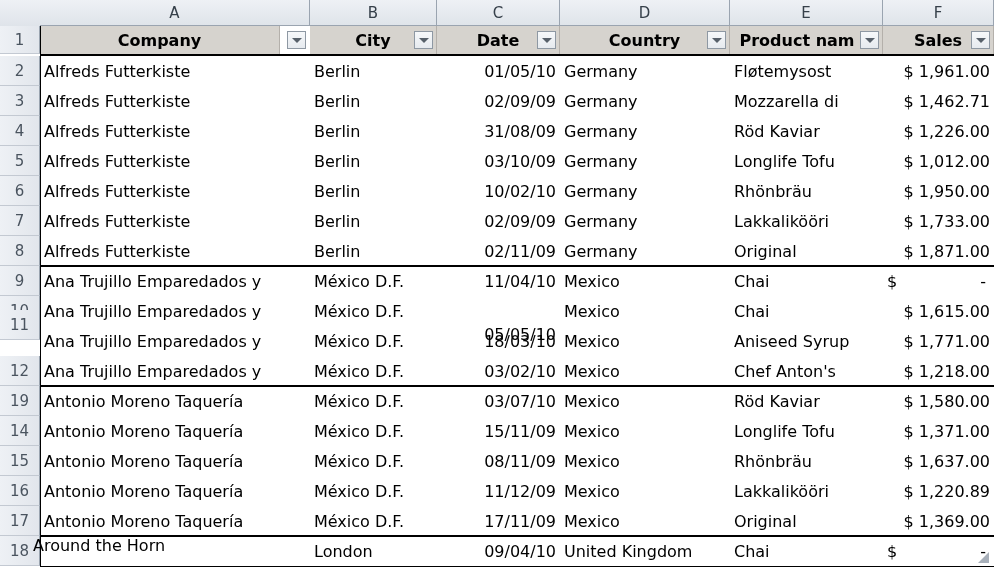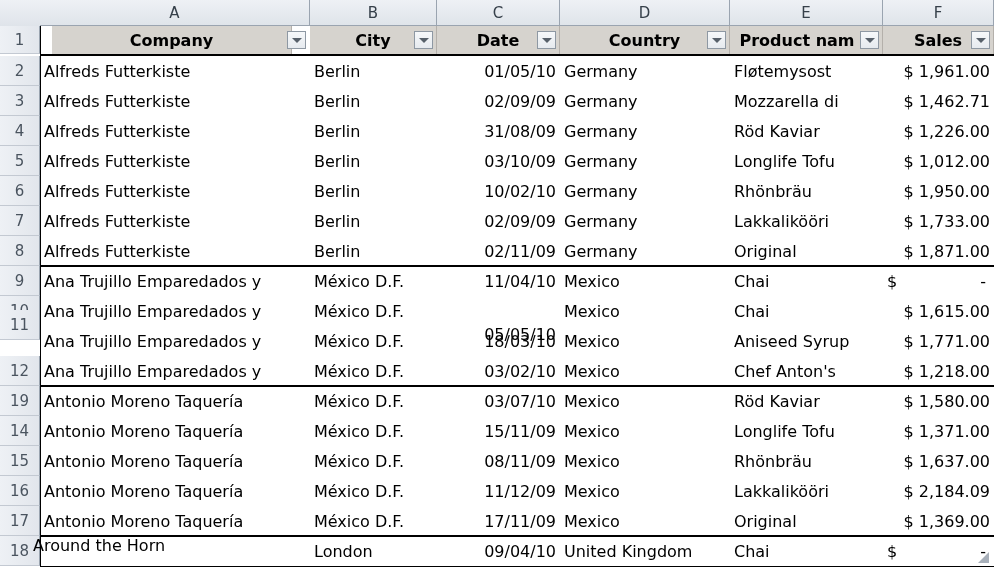--- a/index.html
+++ b/index.html
@@ -94,21 +94,21 @@
   </div>
 
   <div id="generated">
       <div class="cell colhead" style="left: 40px; width: 270px;">A</div>
       <div class="cell colhead" style="left: 310px; width: 127px;">B</div>
       <div class="cell colhead" style="left: 437px; width: 123px;">C</div>
       <div class="cell colhead" style="left: 560px; width: 170px;">D</div>
       <div class="cell colhead" style="left: 730px; width: 153px;">E</div>
       <div class="cell colhead" style="left: 883px; width: 111px;">F</div>
       <div class="cell rowhead" style="top: 26px; height: 28px;">1</div>
-      <div class="cell fhead" style="left: 52px; top: 26px; width: 240px; height: 28px;">
+      <div class="cell fhead" style="left: 40px; top: 26px; width: 240px; height: 28px;">
         <span class="lbl">Company</span>
       </div>
       <div class="fbtn" style="left: 287px; top: 31px;">
         <i></i>
       </div>
       <div class="cell fhead" style="left: 310px; top: 26px; width: 127px; height: 28px;">
         <span class="lbl">City</span>
       </div>
       <div class="fbtn" style="left: 414px; top: 31px;">
         <i></i>
@@ -240,21 +240,21 @@
       <div class="cell dcell r" style="left: 437px; top: 446px; width: 123px; height: 30px;">08/11/09</div>
       <div class="cell dcell l" style="left: 560px; top: 446px; width: 170px; height: 30px;">Mexico</div>
       <div class="cell dcell l" style="left: 730px; top: 446px; width: 153px; height: 30px;">Rhönbräu</div>
       <div class="cell dcell r" style="left: 883px; top: 446px; width: 111px; height: 30px;">$ 1,637.00</div>
       <div class="cell rowhead" style="top: 476px; height: 30px;">16</div>
       <div class="cell dcell l" style="left: 40px; top: 476px; width: 270px; height: 30px;">Antonio Moreno Taquería</div>
       <div class="cell dcell l" style="left: 310px; top: 476px; width: 127px; height: 30px;">México D.F.</div>
       <div class="cell dcell r" style="left: 437px; top: 476px; width: 123px; height: 30px;">11/12/09</div>
       <div class="cell dcell l" style="left: 560px; top: 476px; width: 170px; height: 30px;">Mexico</div>
       <div class="cell dcell l" style="left: 730px; top: 476px; width: 153px; height: 30px;">Lakkalikööri</div>
-      <div class="cell dcell r" style="left: 883px; top: 476px; width: 111px; height: 30px;">$ 2,184.09</div>
+      <div class="cell dcell r" style="left: 883px; top: 476px; width: 111px; height: 30px;">$ 1,220.89</div>
       <div class="cell rowhead" style="top: 506px; height: 30px;">17</div>
       <div class="cell dcell l" style="left: 40px; top: 506px; width: 270px; height: 30px;">Antonio Moreno Taquería</div>
       <div class="cell dcell l" style="left: 310px; top: 506px; width: 127px; height: 30px;">México D.F.</div>
       <div class="cell dcell r" style="left: 437px; top: 506px; width: 123px; height: 30px;">17/11/09</div>
       <div class="cell dcell l" style="left: 560px; top: 506px; width: 170px; height: 30px;">Mexico</div>
       <div class="cell dcell l" style="left: 730px; top: 506px; width: 153px; height: 30px;">Original</div>
       <div class="cell dcell r" style="left: 883px; top: 506px; width: 111px; height: 30px;">$ 1,369.00</div>
       <div class="rule hrule" style="top: 535px;"></div>
       <div class="cell rowhead" style="top: 536px; height: 30px;">18</div>
       <div class="cell dcell l" style="left: 29px; top: 536px; width: 270px; height: 19px; text-align: right;">Around the Horn</div>

